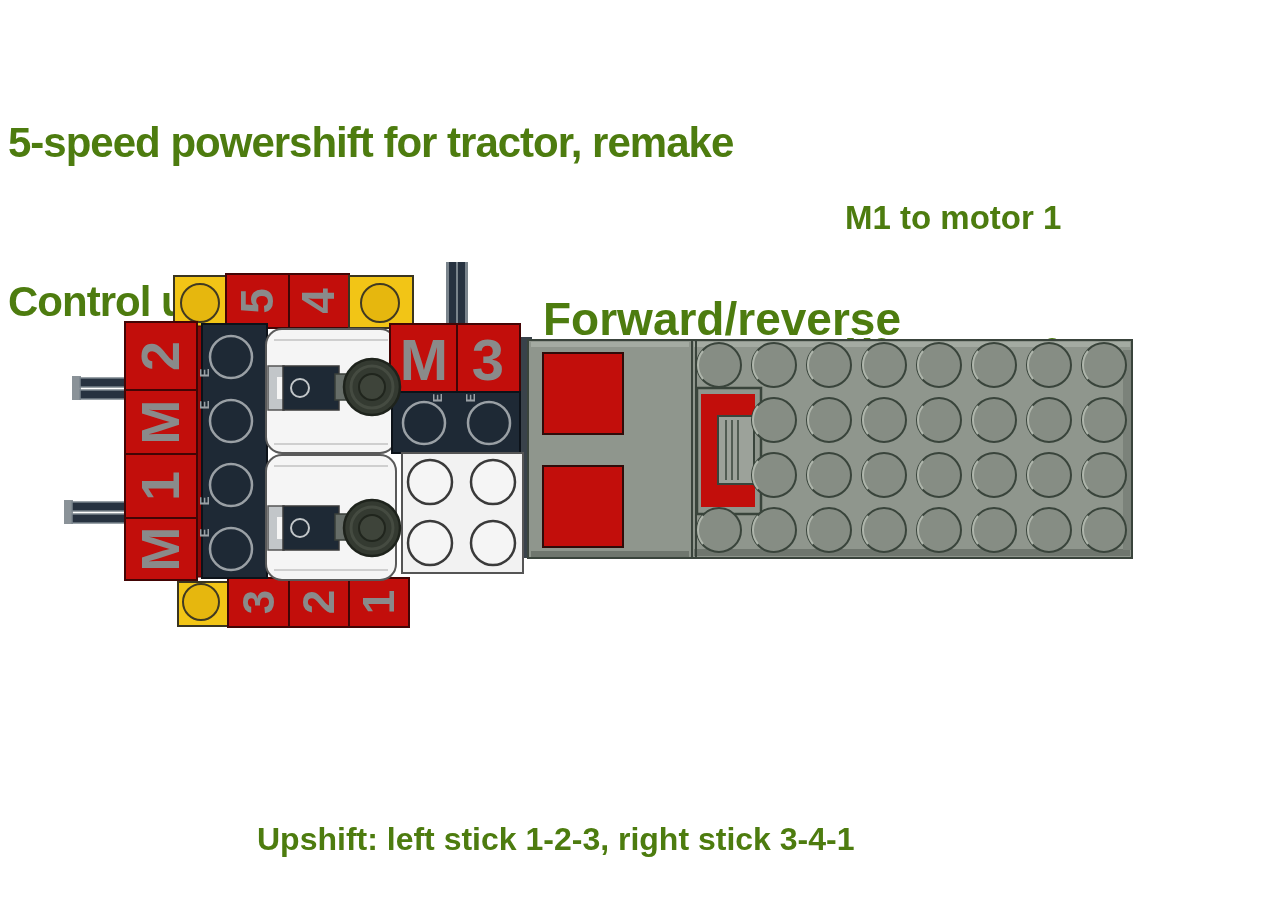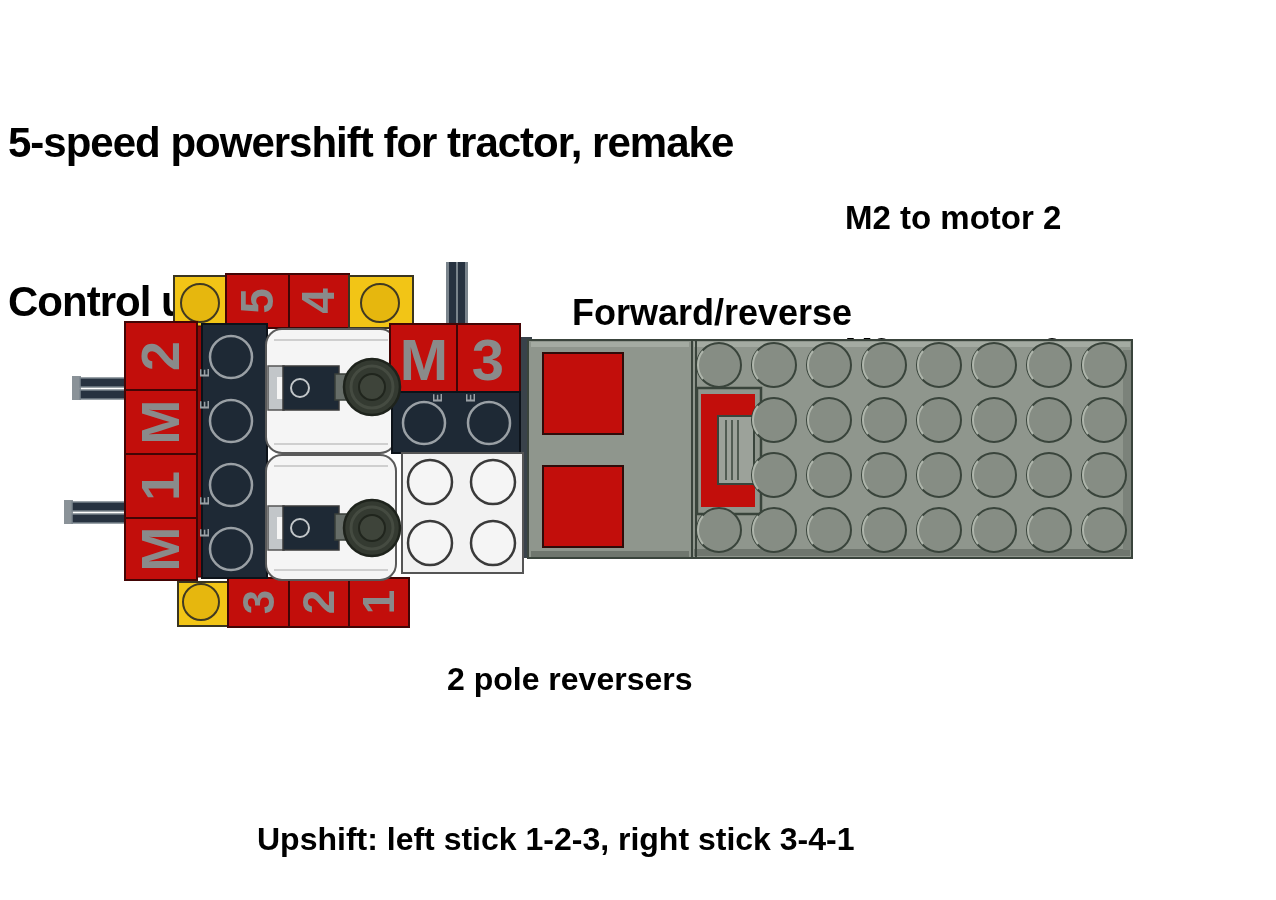--- a/index.html
+++ b/index.html
@@ -1,22 +1,22 @@
 <!DOCTYPE html>
 <html><head>
 <meta charset="utf-8">
 <style>
   *{margin:0;padding:0;box-sizing:border-box}
   html,body{background:#fff}
   #canvas{position:relative;width:1276px;height:900px;background:#fff;
           font-family:"Liberation Sans",sans-serif;overflow:hidden}
-  .txt{position:absolute;color:#000000;font-weight:bold;white-space:pre}
+  .txt{position:absolute;color:#4d7c0f;font-weight:bold;white-space:pre}
   #title-block{left:8px;top:10px;font-size:42px;line-height:53px;letter-spacing:-1px}
   #motor-block{left:845px;top:108px;font-size:33px;line-height:44px}
-  #fr-label{left:572px;top:292px;font-size:36px}
+  #fr-label{left:543px;top:292px;font-size:46px}
   #pole-label{left:447px;top:577px;font-size:32px;line-height:41px}
   #shift-block{left:257px;top:732px;font-size:32px;line-height:43px}
   #assembly{position:absolute;left:0;top:0}
   svg text{font-family:"Liberation Sans",sans-serif;font-weight:bold}
   .brick-label{fill:#8A8A8A}
   .fs44{font-size:44px}.fs46{font-size:46px}.fs54{font-size:54px}.fs58{font-size:58px}
   .mark{fill:#9AA0A5;font-size:13px}
   .red{fill:#C20E0B;stroke:#420505;stroke-width:2}
   .red-side{fill:#8E0808;stroke:#420505;stroke-width:1}
   .yellow{fill:#F2C516;stroke:#3A3520;stroke-width:2}
@@ -46,28 +46,28 @@
 <body>
 
 <div id="canvas">
 
   <div class="txt" id="title-block">
     <div>5-speed powershift for tractor, remake</div>
     <div>Control unit:</div>
   </div>
 
   <div class="txt" id="motor-block">
+    <div>M1 to motor 1</div>
     <div>M2 to motor 2</div>
     <div>M3 to motor 3</div>
   </div>
 
   <div class="txt" id="fr-label">Forward/reverse</div>
 
   <div class="txt" id="pole-label">
-    <div>2 pole reversers</div>
   </div>
 
   <div class="txt" id="shift-block">
     <div>Upshift: left stick 1-2-3, right stick 3-4-1</div>
     
   </div>
 
   <svg id="assembly" width="1276" height="900" viewBox="0 0 1276 900">
 
     <g>

